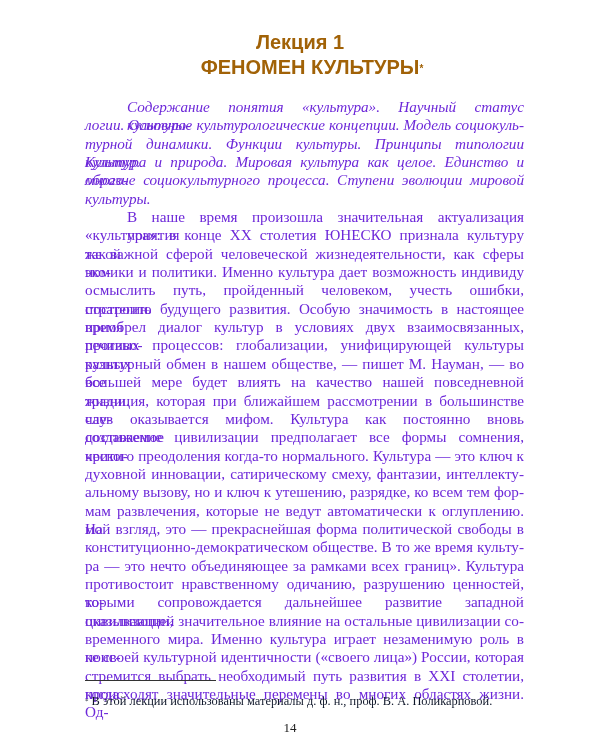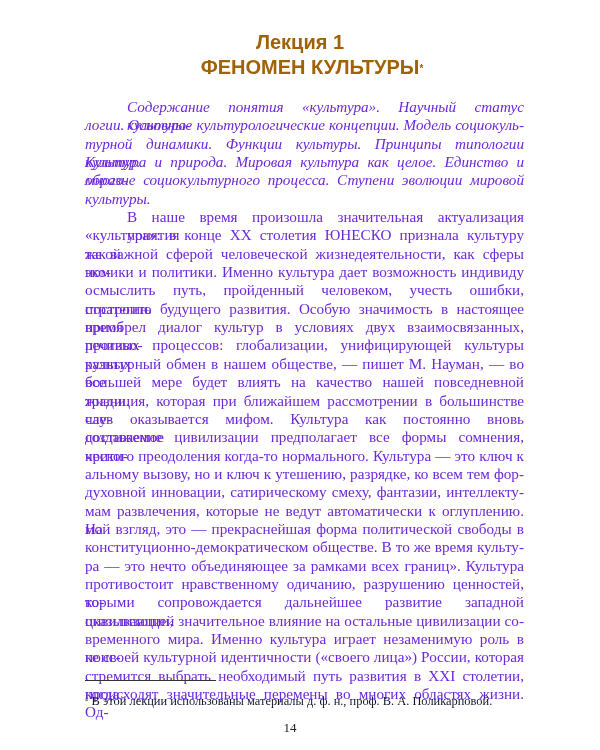--- a/index.html
+++ b/index.html
@@ -63,22 +63,22 @@
       <span class="line" style="white-space: normal; text-align-last: justify;">осмыслить путь, пройденный человеком, учесть ошибки, построить</span>
       <span class="line" style="white-space: normal; text-align-last: justify;">стратегию будущего развития. Особую значимость в настоящее время</span>
       <span class="line" style="white-space: normal; text-align-last: justify;">приобрел диалог культур в условиях двух взаимосвязанных, противо-</span>
       <span class="line" style="white-space: normal; text-align-last: justify;">речивых процессов: глобализации, унифицирующей культуры разных</span>
       <span class="line" style="white-space: normal; text-align-last: justify;">культурный обмен в нашем обществе, — пишет М. Науман, — во все</span>
       <span class="line" style="white-space: normal; text-align-last: justify;">большей мере будет влиять на качество нашей повседневной жизни.</span>
       <span class="line" style="white-space: normal; text-align-last: justify;">традиция, которая при ближайшем рассмотрении в большинстве слу-</span>
       <span class="line" style="white-space: normal; text-align-last: justify;">чаев оказывается мифом. Культура как постоянно вновь создаваемое</span>
       <span class="line" style="white-space: normal; text-align-last: justify;">достижение цивилизации предполагает все формы сомнения, крити-</span>
       <span class="line" style="white-space: normal; text-align-last: justify;">ческого преодоления когда-то нормального. Культура — это ключ к</span>
+      <span class="line" style="white-space: normal; text-align-last: justify;">духовной инновации, сатирическому смеху, фантазии, интеллекту-</span>
       <span class="line" style="white-space: normal; text-align-last: justify;">альному вызову, но и ключ к утешению, разрядке, ко всем тем фор-</span>
-      <span class="line" style="white-space: normal; text-align-last: justify;">духовной инновации, сатирическому смеху, фантазии, интеллекту-</span>
       <span class="line" style="white-space: normal; text-align-last: justify;">мам развлечения, которые не ведут автоматически к оглуплению. На</span>
       <span class="line" style="white-space: normal; text-align-last: justify;">мой взгляд, это — прекраснейшая форма политической свободы в</span>
       <span class="line" style="white-space: normal; text-align-last: justify;">конституционно-демократическом обществе. В то же время культу-</span>
       <span class="line" style="white-space: normal; text-align-last: justify;">ра — это нечто объединяющее за рамками всех границ». Культура</span>
       <span class="line" style="white-space: normal; text-align-last: justify;">противостоит нравственному одичанию, разрушению ценностей, ко-</span>
       <span class="line" style="white-space: normal; text-align-last: justify;">торыми сопровождается дальнейшее развитие западной цивилизации,</span>
       <span class="line" style="white-space: normal; text-align-last: justify;">оказывающей значительное влияние на остальные цивилизации со-</span>
       <span class="line" style="white-space: normal; text-align-last: justify;">временного мира. Именно культура играет незаменимую роль в поис-</span>
       <span class="line" style="white-space: normal; text-align-last: justify;">ке своей культурной идентичности («своего лица») России, которая</span>
       <span class="line" style="white-space: normal; text-align-last: justify;">стремится выбрать необходимый путь развития в XXI столетии, когда</span>

